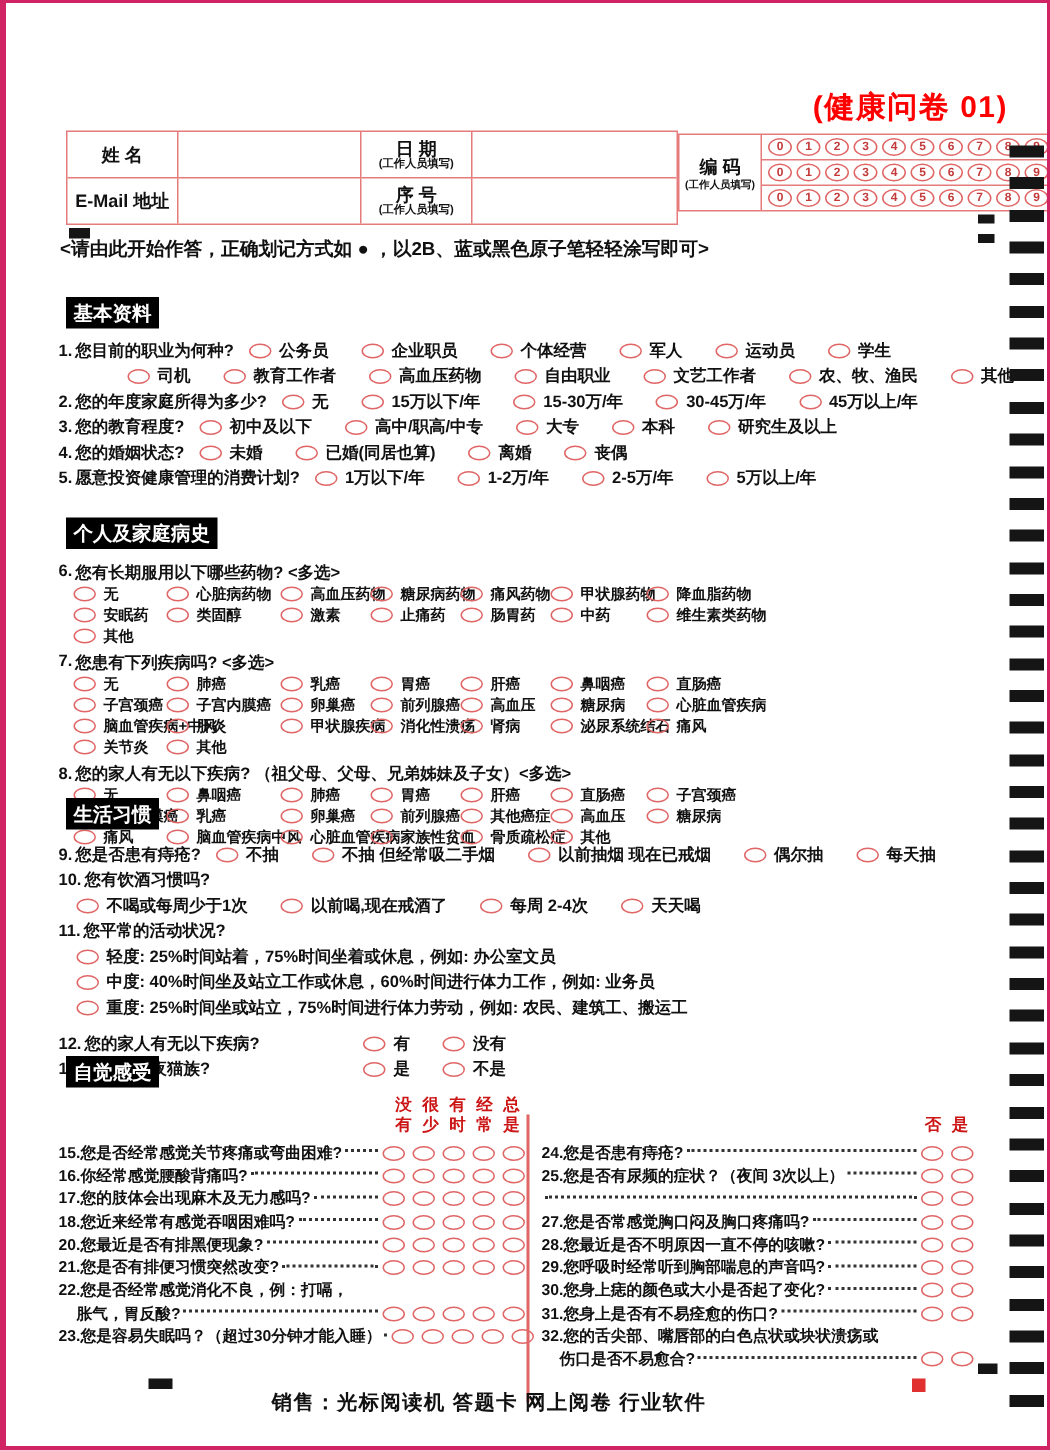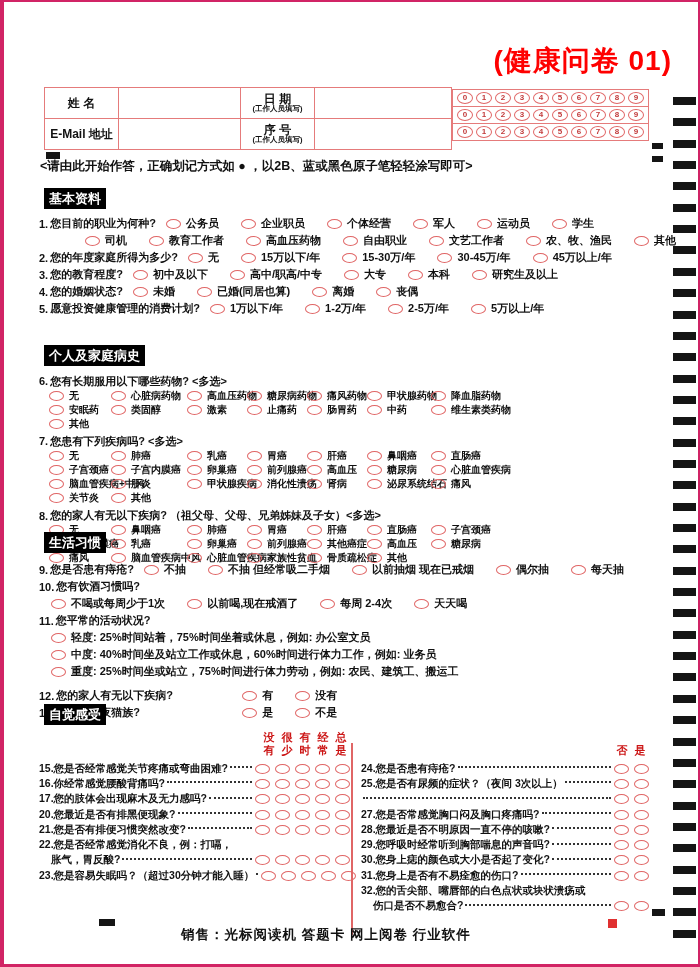--- a/index.html
+++ b/index.html
@@ -5,39 +5,39 @@
   :root{
     --frame:#d12465; --red:#e06666; --titlered:#fe0000; --hdrred:#cc1515;
     --tbl:#e57b7b; --ink:#151515;
   }
   html,body{margin:0;padding:0;background:#fff;}
   .page{
     position:relative;width:700px;height:967px;box-sizing:border-box;
     background:#fff;border:solid var(--frame);border-width:2px 2px 3px 4px;
     font-family:"Liberation Sans",sans-serif;color:#111;font-weight:bold;overflow:hidden;
   }
-  .title{position:absolute;top:40px;right:26px;color:var(--titlered);font-size:28px;letter-spacing:1px;}
+  .title{position:absolute;top:56px;right:26px;color:var(--titlered);font-size:20px;letter-spacing:1px;}
   
   .itable{position:absolute;left:40px;top:85px;display:grid;grid-template-columns:74px 122px 74px 136px;border:1px solid var(--tbl);}
   .icell{border-right:1px solid var(--tbl);border-bottom:1px solid var(--tbl);height:30px;display:flex;flex-direction:column;align-items:center;justify-content:center;font-size:12px;line-height:12px;}
   .icell:nth-child(4n){border-right:none;}
   .icell:nth-child(n+5){border-bottom:none;}
   .icell small{font-size:7.5px;font-weight:bold;line-height:8px;}
   
   .cbox{position:absolute;left:448px;top:87px;display:flex;border:1px solid var(--tbl);}
   .clabel{width:54px;display:flex;flex-direction:column;align-items:center;justify-content:center;font-size:12px;border-right:1px solid var(--tbl);}
   .clabel small{font-size:7px;line-height:8px;}
   .cgrid{display:flex;flex-direction:column;}
   .crow{display:flex;gap:3px;padding:2px 4px;border-bottom:1px solid var(--tbl);}
   .crow:last-child{border-bottom:none;}
   .dbubble{width:14px;height:10px;border:1px solid var(--red);border-radius:50%;color:#c23a3a;font-size:8px;line-height:10px;text-align:center;flex:none;}
   .instruction{position:absolute;left:36px;top:156px;font-size:12.5px;}
   
   .sec{position:absolute;left:35px;width:632px;font-size:11px;}
-  #sec-basic{top:186px;}
+  #sec-basic{top:196px;}
   #sec-history{top:312px;}
   #sec-lifestyle{top:530px;}
   #sec-self{top:702px;}
   .sec-h{display:inline-block;background:#000;color:#fff;font-size:13px;padding:2px 5px 1px 5px;margin:0 0 6px 5px;}
   #sec-history .sec-h{margin-bottom:8px;margin-top:31px;}
   #sec-lifestyle .sec-h{margin-bottom:8px;}
   .qline{display:flex;align-items:center;height:17px;white-space:nowrap;}
   #sec-history .qline{height:14.5px;}
   .qnum{margin-right:2px;}
   .qtext{margin-right:10px;}
@@ -94,20 +94,24 @@
       </div>
     <div class="icell"></div>
     <div class="icell">
         <span>序    号</span>
         <small>(工作人员填写)</small>
       </div>
     <div class="icell"></div>
   </div>
 
   <div class="cbox">
+    <div class="clabel">
+        <span>编  码</span>
+        <small>(工作人员填写)</small>
+      </div>
     <div class="cgrid">
         <div class="crow">
           <span class="dbubble">0</span>
           <span class="dbubble">1</span>
           <span class="dbubble">2</span>
           <span class="dbubble">3</span>
           <span class="dbubble">4</span>
           <span class="dbubble">5</span>
           <span class="dbubble">6</span>
           <span class="dbubble">7</span>
@@ -703,20 +707,31 @@
             <span class="spb">
               <span class="spbubble"></span>
               <span class="spbubble"></span>
               <span class="spbubble"></span>
               <span class="spbubble"></span>
               <span class="spbubble"></span>
             </span>
           </div>
           <div class="sprow">
             <span class="sptext">17.您的肢体会出现麻木及无力感吗?</span>
+            <span class="leader"></span>
+            <span class="spb">
+              <span class="spbubble"></span>
+              <span class="spbubble"></span>
+              <span class="spbubble"></span>
+              <span class="spbubble"></span>
+              <span class="spbubble"></span>
+            </span>
+          </div>
+          <div class="sprow">
+            <span class="sptext">18.您近来经常有感觉吞咽困难吗?</span>
             <span class="leader"></span>
             <span class="spb">
               <span class="spbubble"></span>
               <span class="spbubble"></span>
               <span class="spbubble"></span>
               <span class="spbubble"></span>
               <span class="spbubble"></span>
             </span>
           </div>
           <div class="sprow">

